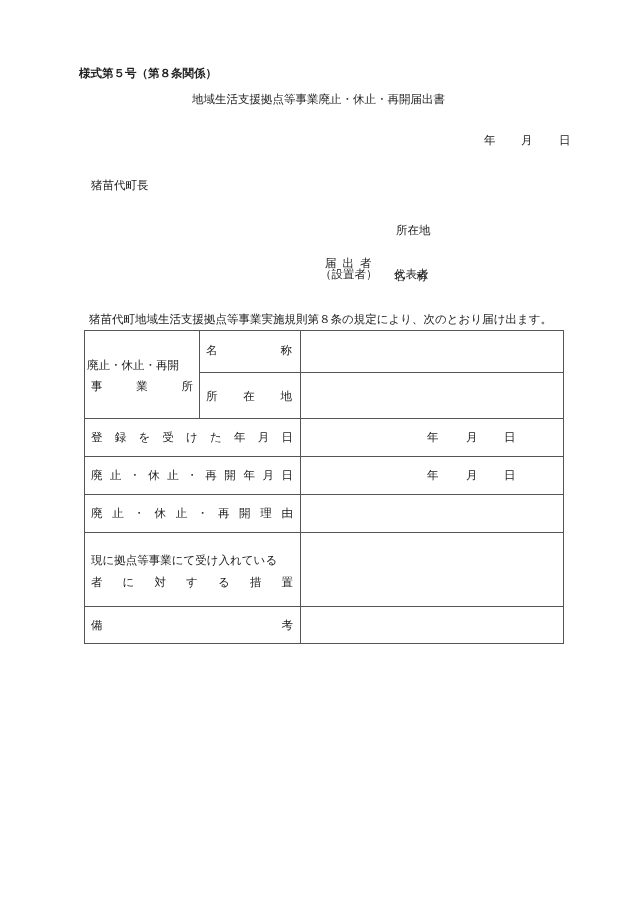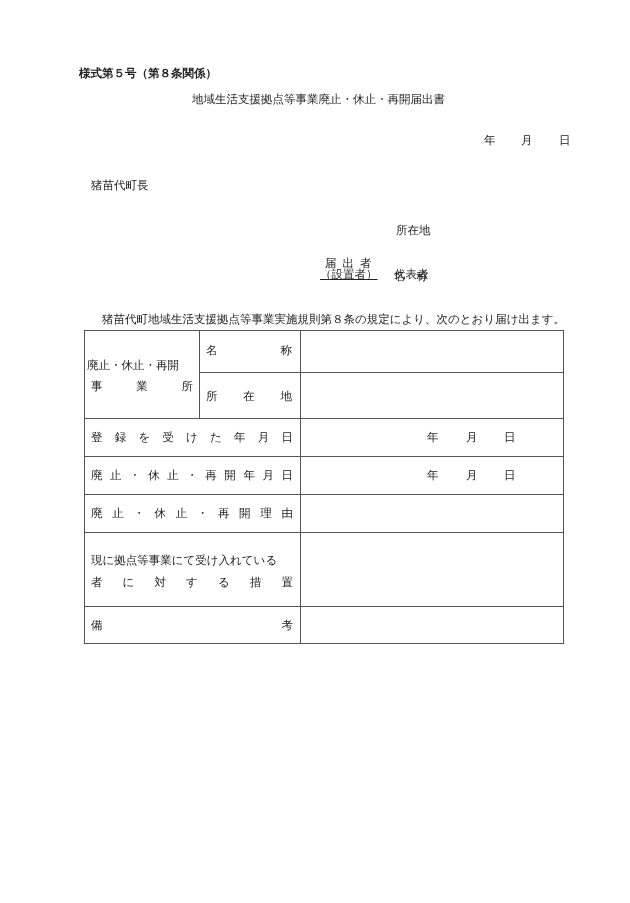--- a/index.html
+++ b/index.html
@@ -8,23 +8,23 @@
   .abs { position:absolute; white-space:nowrap; line-height:1; }
   .form-no { left:79px; top:68px;font-weight:bold; }
   .title { left:192px; top:94px; }
   .date-y { left:484px; top:135px; }
   .date-m { left:521px; top:135px; }
   .date-d { left:559px; top:135px; }
   .addressee { left:91px; top:180px; }
   .app-loc { left:396px; top:225px;text-align:center; }
   .app-label1 { left:325px; top:258px; letter-spacing:6px; }
   .app-name { left:394px; top:247px; letter-spacing:11px;margin-top:24px; }
-  .app-label2 { left:320px; top:269px;text-decoration:underline; }
+  .app-label2 { left:320px; top:269px; }
   .app-rep { left:394px; top:269px; }
-  .statement { left:102px; top:314px; }
+  .statement { left:89px; top:314px; }
 
   .tbl { position:absolute; left:84px; top:330px; width:480px; height:314px;
          border:1px solid #555; box-sizing:border-box; }
   .hl { position:absolute; height:0; border-top:1px solid #555; }
   .vl { position:absolute; width:0; border-left:1px solid #555; }
   .cell-text { position:absolute; white-space:nowrap; line-height:1; }
   .spread { display:flex; justify-content:space-between; }
 </style>
 </head>
 <body>

